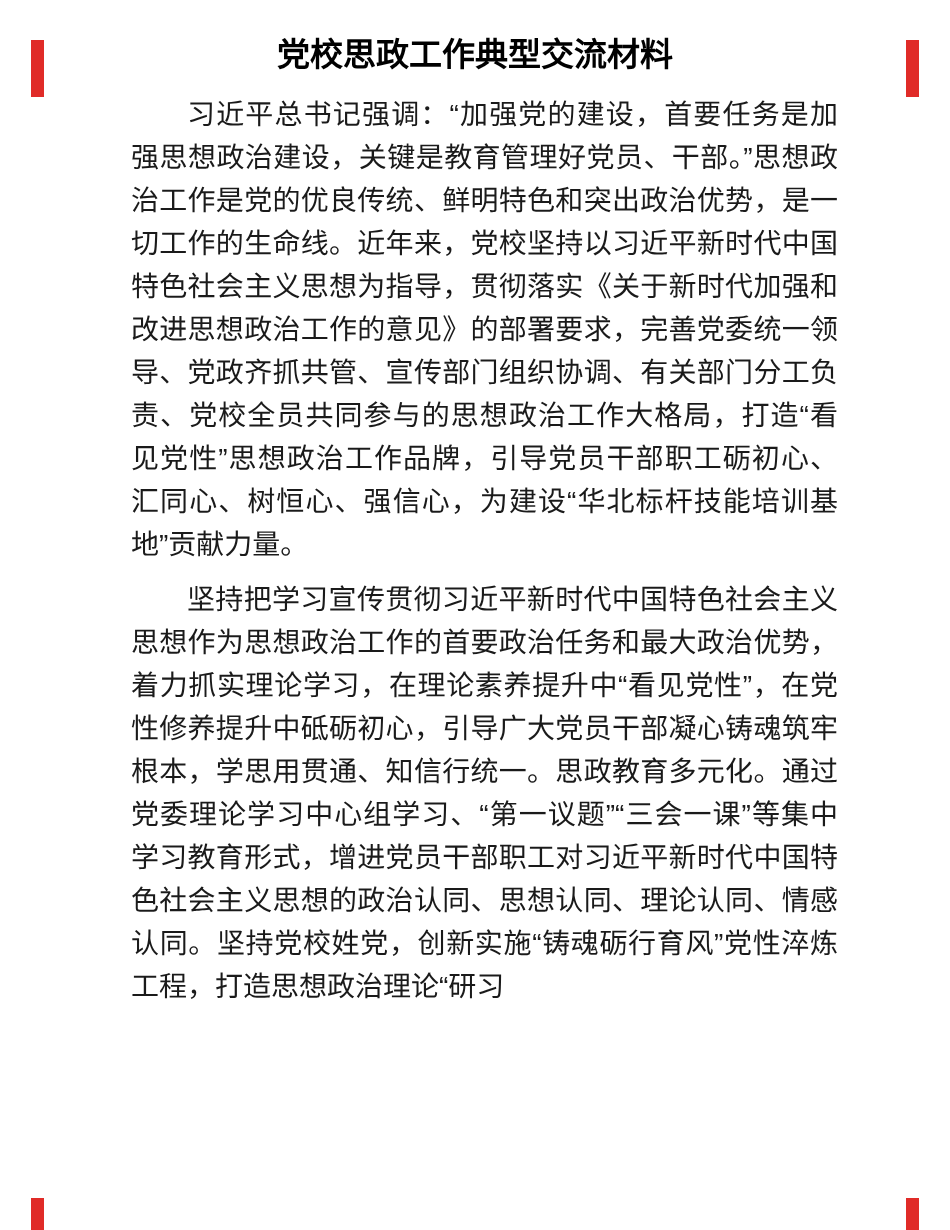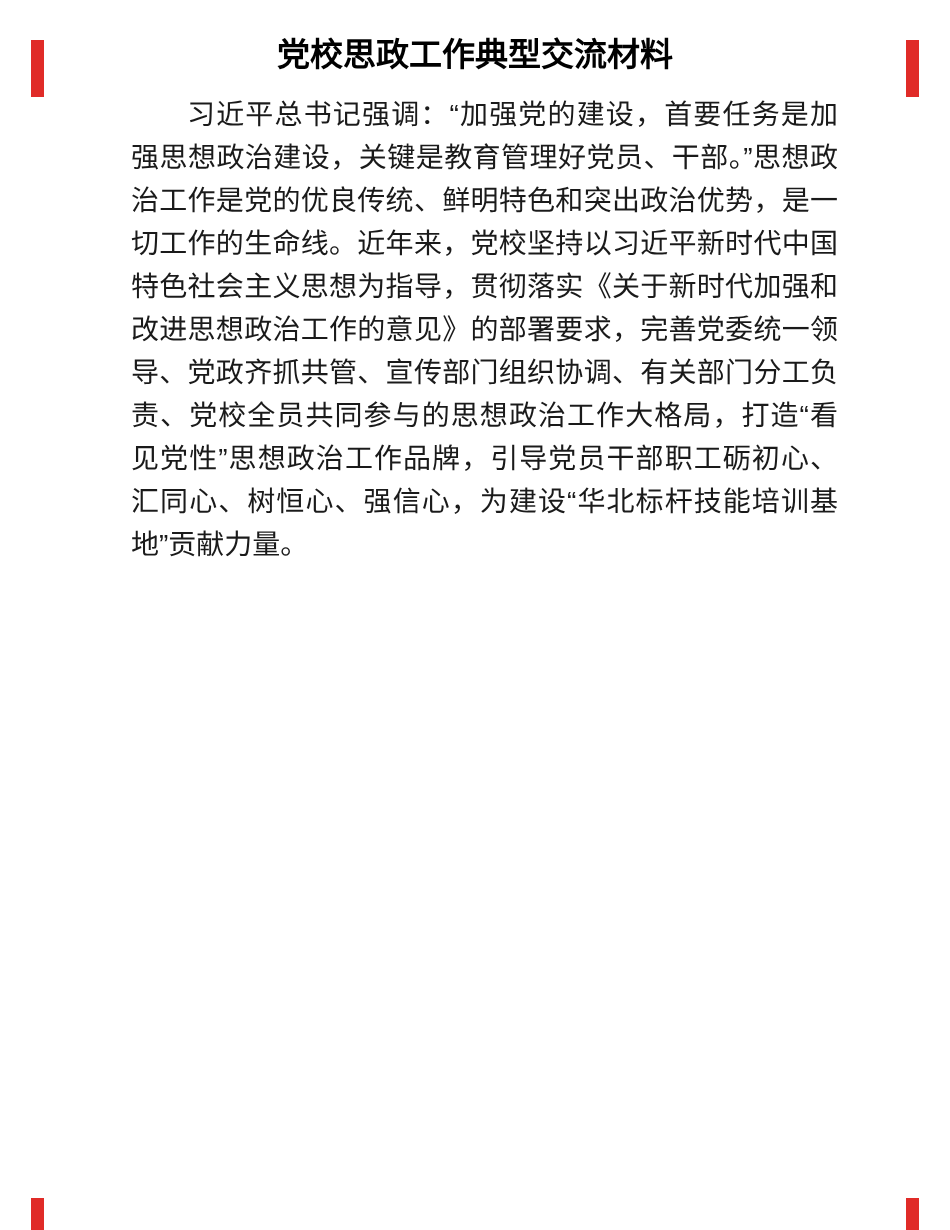--- a/index.html
+++ b/index.html
@@ -71,15 +71,16 @@
   <div class="corner-mark tl"></div>
   <div class="corner-mark tr"></div>
   <div class="corner-mark bl"></div>
   <div class="corner-mark br"></div>
 
 
   <h1 class="title">党校思政工作典型交流材料</h1>
 
   <div class="content">
     <p class="para">习近平总书记强调：“加强党的建设，首要任务是加强思想政治建设，关键是教育管理好党员、干部。”思想政治工作是党的优良传统、鲜明特色和突出政治优势，是一切工作的生命线。近年来，党校坚持以习近平新时代中国特色社会主义思想为指导，贯彻落实《关于新时代加强和改进思想政治工作的意见》的部署要求，完善党委统一领导、党政齐抓共管、宣传部门组织协调、有关部门分工负责、党校全员共同参与的思想政治工作大格局，打造“看见党性”思想政治工作品牌，引导党员干部职工砺初心、汇同心、树恒心、强信心，为建设“华北标杆技能培训基地”贡献力量。</p>
+    <p class="para">坚持把学习宣传贯彻习近平新时代中国特色社会主义思想作为思想政治工作的首要政治任务和最大政治优势，着力抓实理论学习，在理论素养提升中“看见党性”，在党性修养提升中砥砺初心，引导广大党员干部凝心铸魂筑牢根本，学思用贯通、知信行统一。思政教育多元化。通过党委理论学习中心组学习、“第一议题”“三会一课”等集中学习教育形式，增进党员干部职工对习近平新时代中国特色社会主义思想的政治认同、思想认同、理论认同、情感认同。坚持党校姓党，创新实施“铸魂砺行育风”党性淬炼工程，打造思想政治理论“研习</p>
   </div>
 
 </div>
 
 </body></html>

